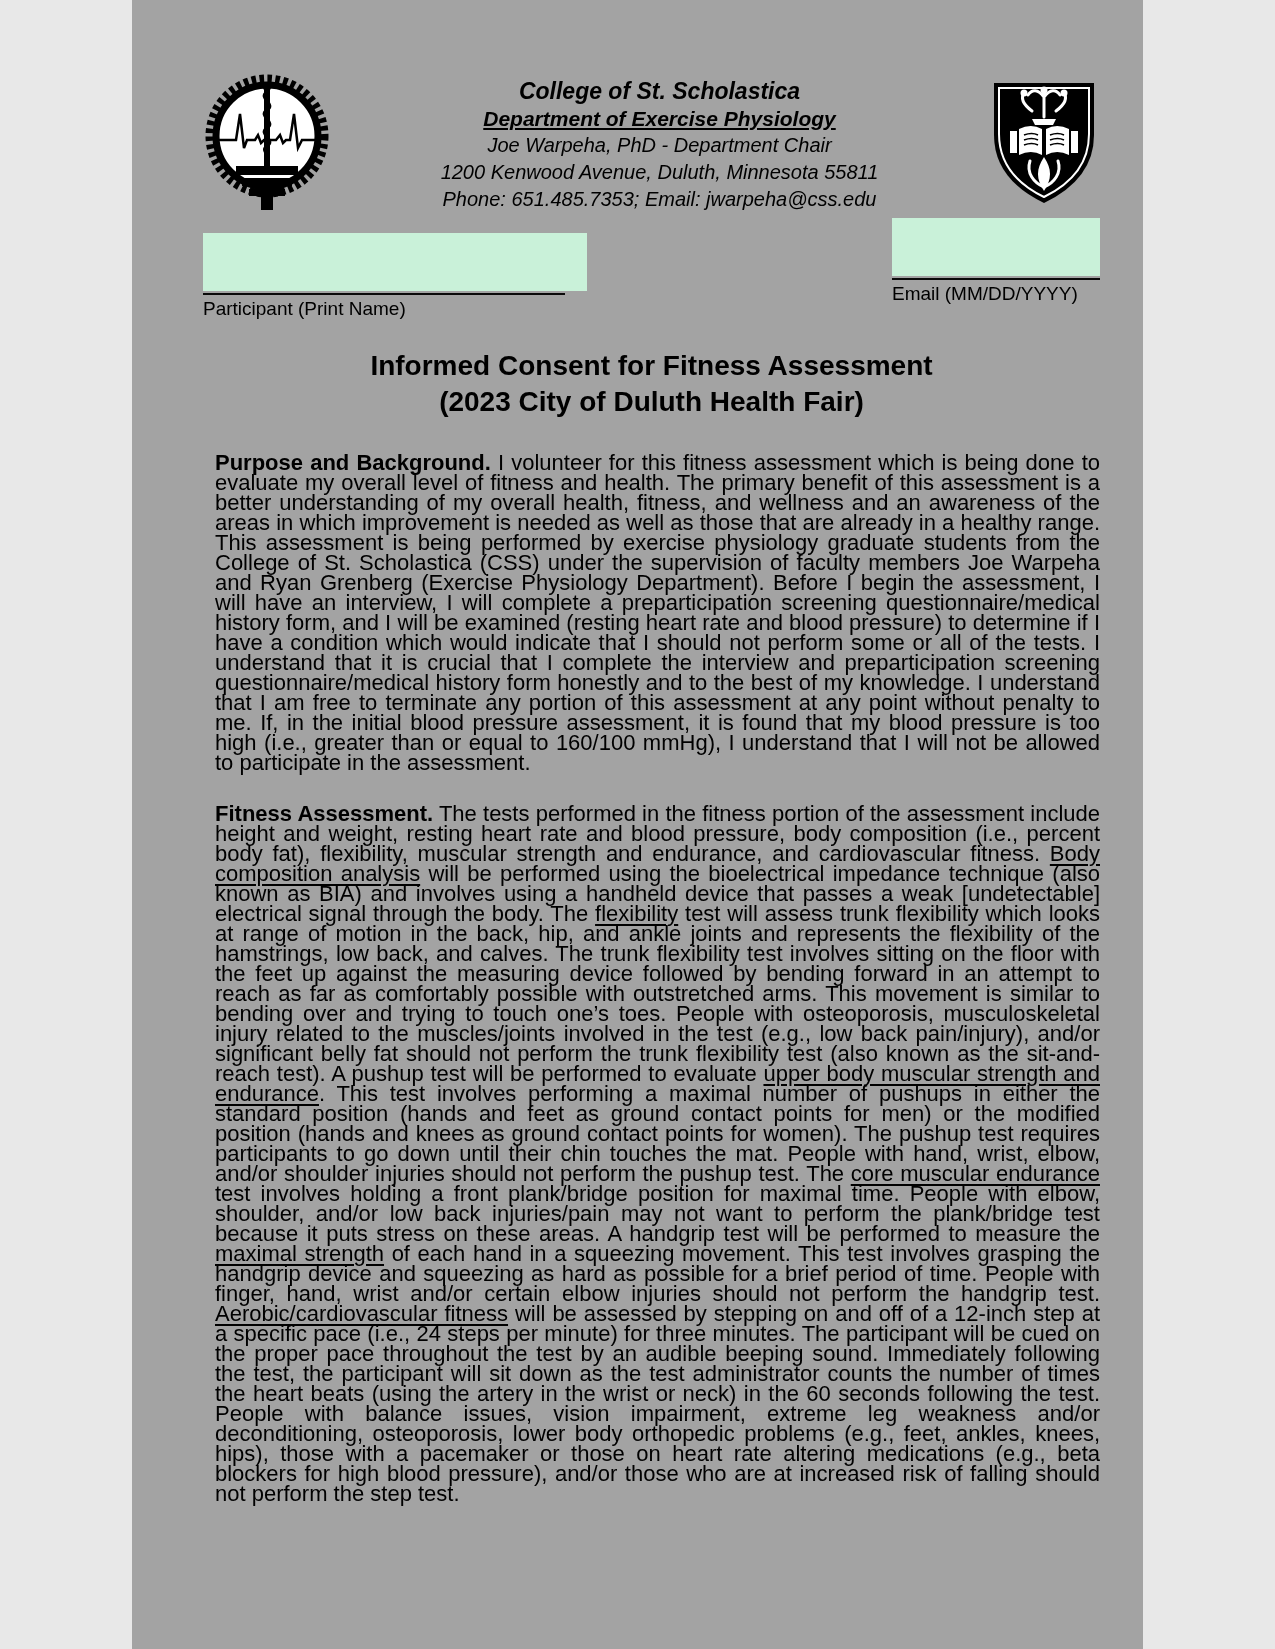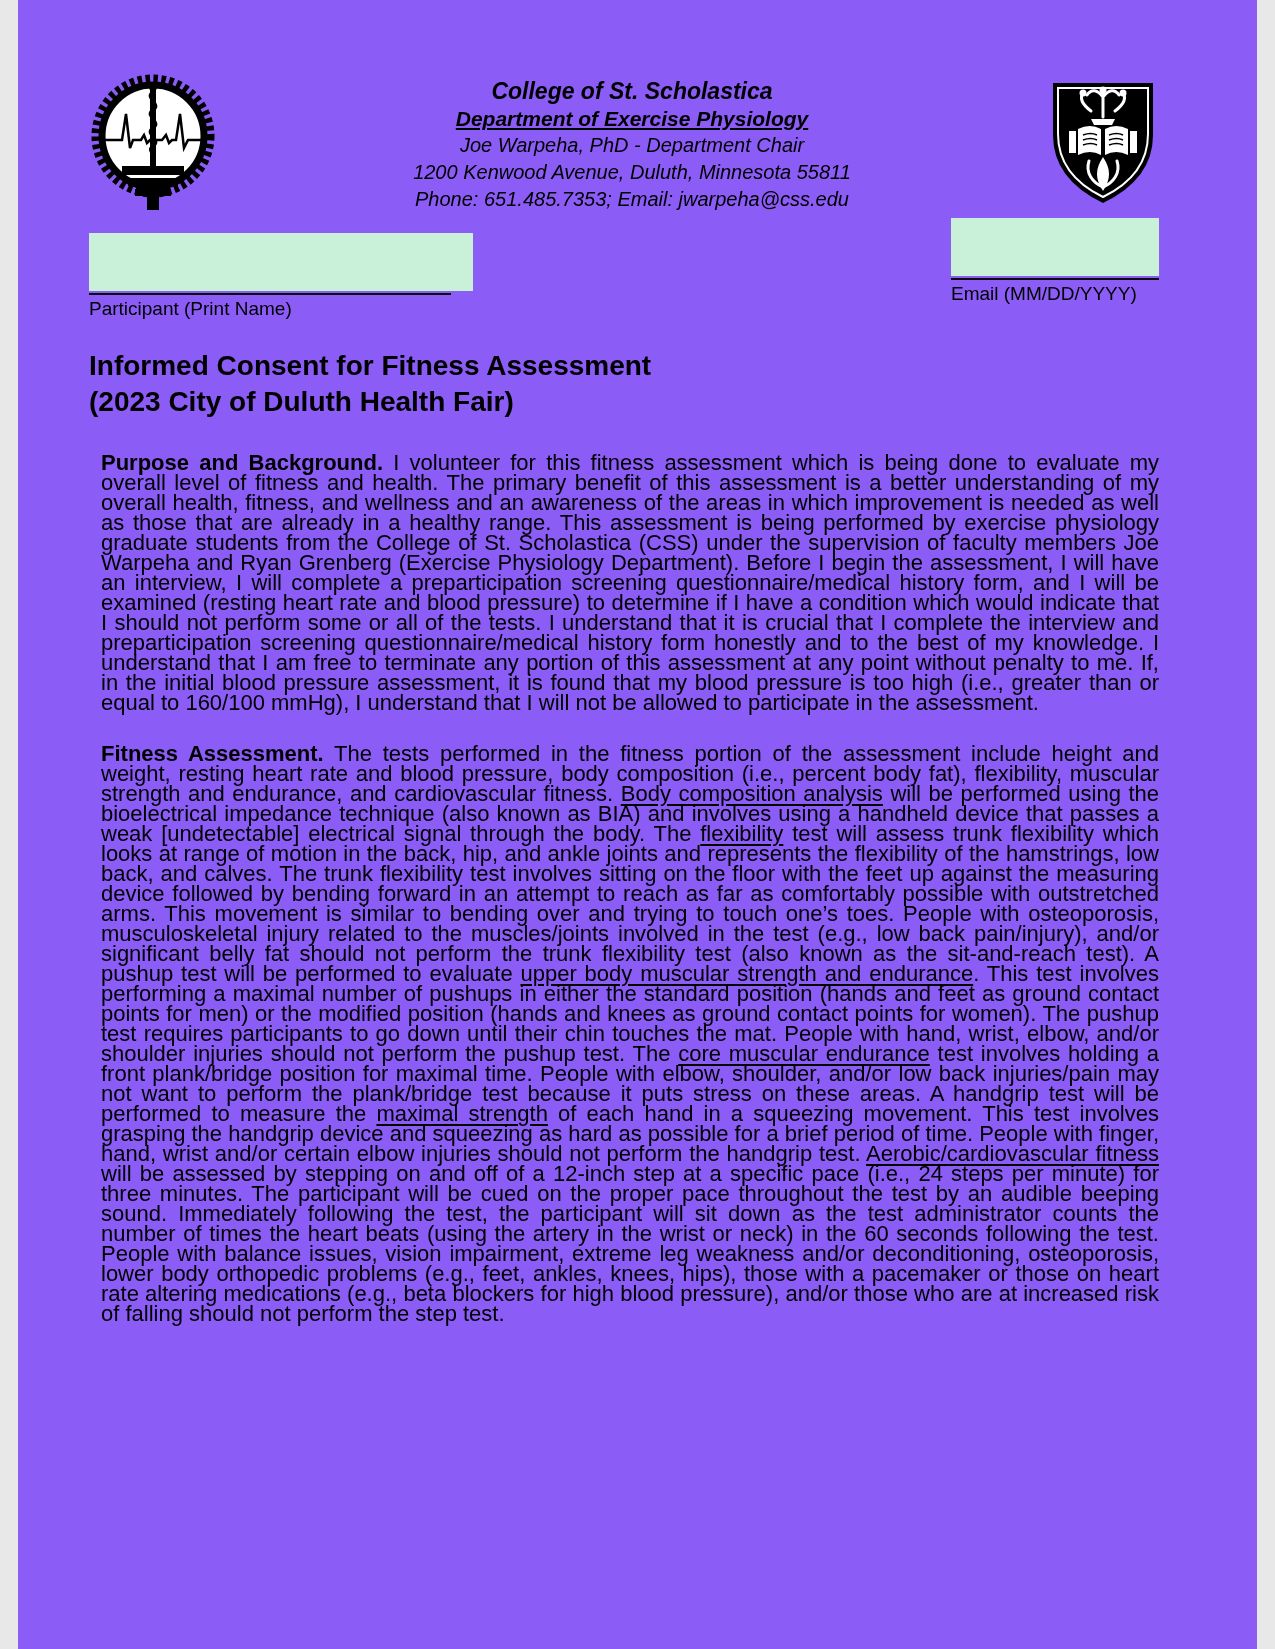--- a/index.html
+++ b/index.html
@@ -1,22 +1,22 @@
 <!DOCTYPE html>
 <html><head>
 <meta charset="utf-8">
 <style>
   html,body { margin:0; padding:0; background:#e8e8e8; }
   .page {
     position:relative;
-    width:1239px; min-height:1649px;
+    width:1011px; min-height:1649px;
     margin:0 auto;
-    background:#8b5cf6;
+    background:#a3a3a3;
     box-sizing:border-box;
-    padding:0 98px 40px 71px;
+    padding:0 43px 40px 71px;
     font-family:"Liberation Sans","DejaVu Sans",sans-serif;
     color:#000;
   }
   
   .header { display:flex; align-items:flex-start; padding-top:72px; }
   .logo-left { width:128px; height:142px; flex:0 0 auto; }
   .header-center { flex:1 1 auto; text-align:center; font-style:italic; padding-top:6px; }
   .h-org   { font-size:23px; font-weight:bold; line-height:27px; }
   .h-dept  { font-size:21px; font-weight:bold; line-height:27px;text-decoration:underline; }
   .h-line  { font-size:20px; line-height:27px; }
@@ -31,21 +31,21 @@
     display:block; width:100%; height:58px;
     background:#c9f1d9; border:none; outline:none;
     font-family:inherit; font-size:19px; padding:0 6px; box-sizing:border-box;
   }
   .sig-line { border-bottom:2.5px solid #0a0a0a; margin-top:2px; }
   .field-left .sig-line { width:362px; }
   .field-right .sig-line { width:208px; }
   .field-label { font-size:19px; line-height:22px; margin-top:3px; }
 
   
-  .doc-title { text-align:left; font-weight:bold; font-size:28px; line-height:36px; margin-top:28px; }
+  .doc-title { text-align:center; font-weight:bold; font-size:28px; line-height:36px; margin-top:28px; }
 
   
   .body-par {
     font-size:22px; line-height:20px;
     text-align:justify; margin:33px 0 0 12px;
   }
   .body-par b { font-weight:bold; }
   .body-par u { text-decoration:underline; text-underline-offset:3px; }
 </style>
 </head>

